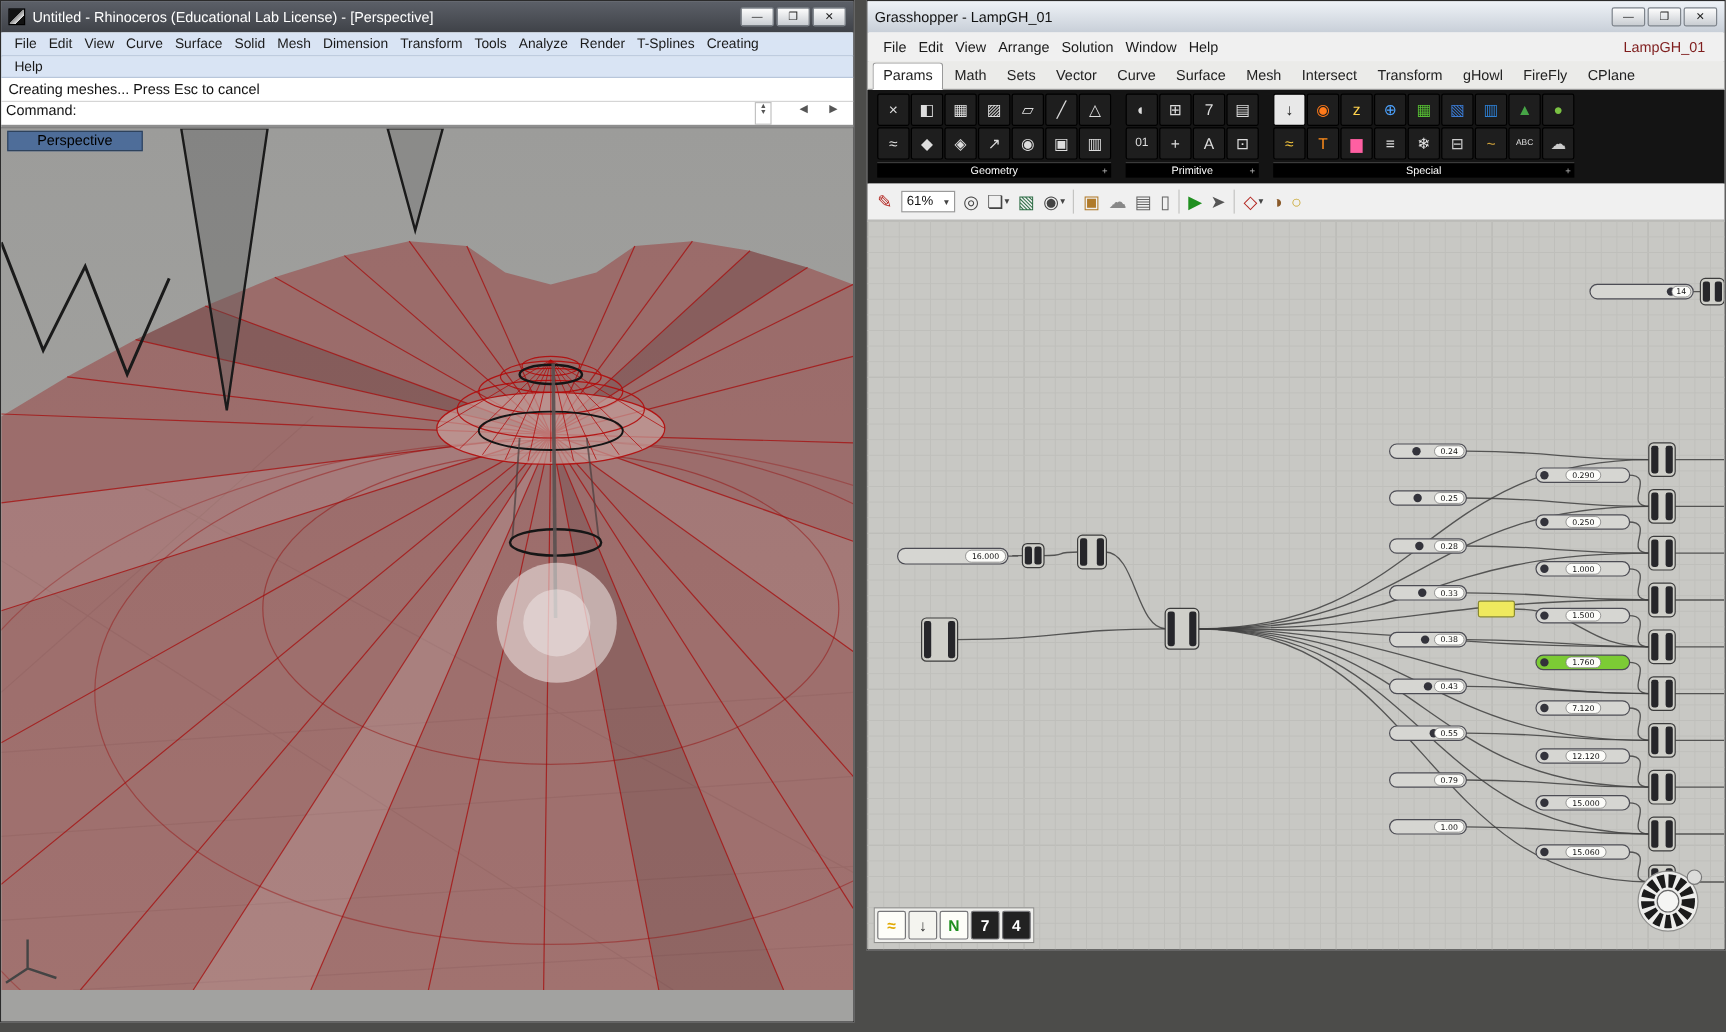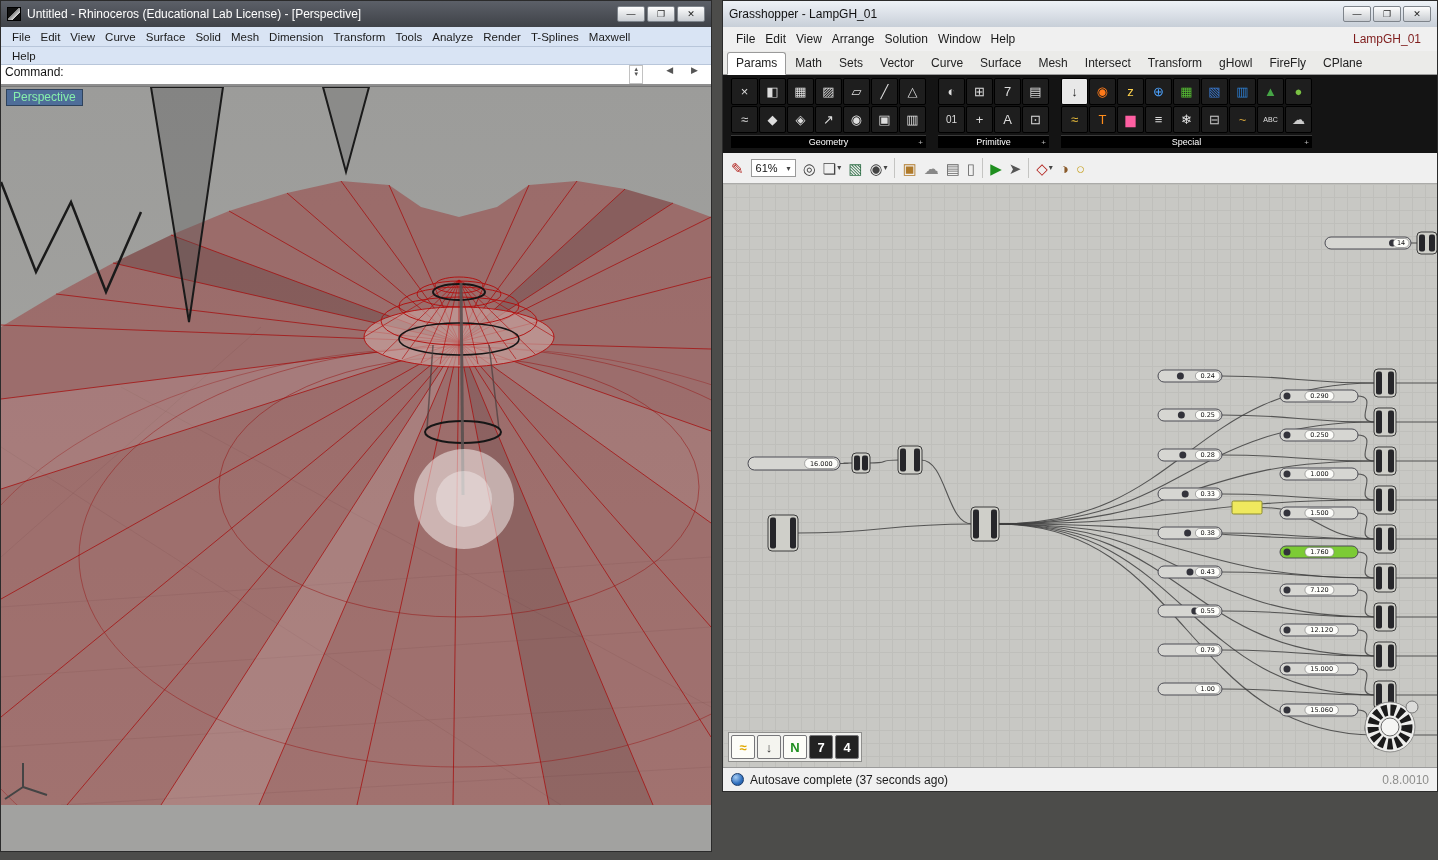--- a/index.html
+++ b/index.html
@@ -30,21 +30,21 @@
     font-size:12px; color:#111; padding:2px 6px; }
   .cmd-line { height:21px; flex:0 0 21px; background:#fff; border-bottom:2px solid #8e8e8e;
     display:flex; font-size:12px; color:#111; padding:0 4px; }
   .cmd-spacer { flex:1; }
   .spinner { display:flex; flex-direction:column; font-size:6px; line-height:5px; color:#555;
     border:1px solid #c2c2c2; padding:1px 3px; margin-right:14px; }
   .nav-arrow { font-size:9px; color:#555; padding:0 9px; }
   .viewport { position:relative; flex:1; background:#a2a2a0; overflow:hidden; border-top:1px solid #777; }
   .viewport svg { position:absolute; inset:0; }
   .viewport-label { position:absolute; top:2px; left:5px; background:#4e6d99; border:1px solid #2e425c;
-    color:#86efac; font-size:12px; padding:0 6px 1px; }
+    color:#000000; font-size:12px; padding:0 24px 1px; }
   .r-status { height:22px; flex:0 0 22px; display:flex; background:#f2f2f1; border-top:1px solid #8a8a8a;
     font-size:12px; color:#222; align-items:stretch; }
   .cell { display:flex; align-items:center; padding:0 8px; border-right:1px solid #c6c6c4; }
   .cell.grow { flex:1; }
   .cell.center { justify-content:center; }
   .toggle { width:46px; justify-content:center; color:#333; }
   .toggle.active { font-weight:bold; color:#000; }
   .layer-swatch { width:10px; height:10px; background:#000; border:1px solid #555; margin-right:5px; }
 
   
@@ -111,25 +111,26 @@
       <span class="menu-item">Curve</span>
       <span class="menu-item">Surface</span>
       <span class="menu-item">Solid</span>
       <span class="menu-item">Mesh</span>
       <span class="menu-item">Dimension</span>
       <span class="menu-item">Transform</span>
       <span class="menu-item">Tools</span>
       <span class="menu-item">Analyze</span>
       <span class="menu-item">Render</span>
       <span class="menu-item">T-Splines</span>
-      <span class="menu-item">Maxwell</span>
+      <span class="menu-item">Creating</span>
     </div>
   <div class="r-menubar r-menurow2">
       <span class="menu-item">Help</span>
     </div>
+  <div class="cmd-history">Creating meshes... Press Esc to cancel</div>
   <div class="cmd-line">
     <span>Command:</span>
     <span class="cmd-spacer"></span>
     <span class="spinner">
         <span>▲</span>
         <span>▼</span>
       </span>
     <span class="nav-arrow">◀</span>
     <span class="nav-arrow">▶</span>
   </div>
@@ -591,18 +592,13 @@
         <span class="ft-tile" style="color: rgb(255, 255, 255); background: rgb(34, 34, 34);">4</span>
       </div>
     <svg class="compass" viewBox="0 0 64 64">
       <circle cx="31" cy="32" r="25" fill="#ededeb" stroke="#8f8f8d" stroke-width="1"></circle>
       <circle cx="31" cy="32" r="17" fill="none" stroke="#1b1b1b" stroke-width="11" stroke-dasharray="5 3"></circle>
       <circle cx="31" cy="32" r="9" fill="#f5f5f3" stroke="#666" stroke-width="1"></circle>
       <circle cx="53" cy="12" r="6" fill="#dcdcda" stroke="#777" stroke-width="1"></circle>
     </svg>
   </div>
 
-  <div class="gh-status">
-    <span class="info-ball"></span>
-    <span>Autosave complete (37 seconds ago)</span>
-    <span class="version">0.8.0010</span>
-  </div>
 </div>
 
 </body></html>

